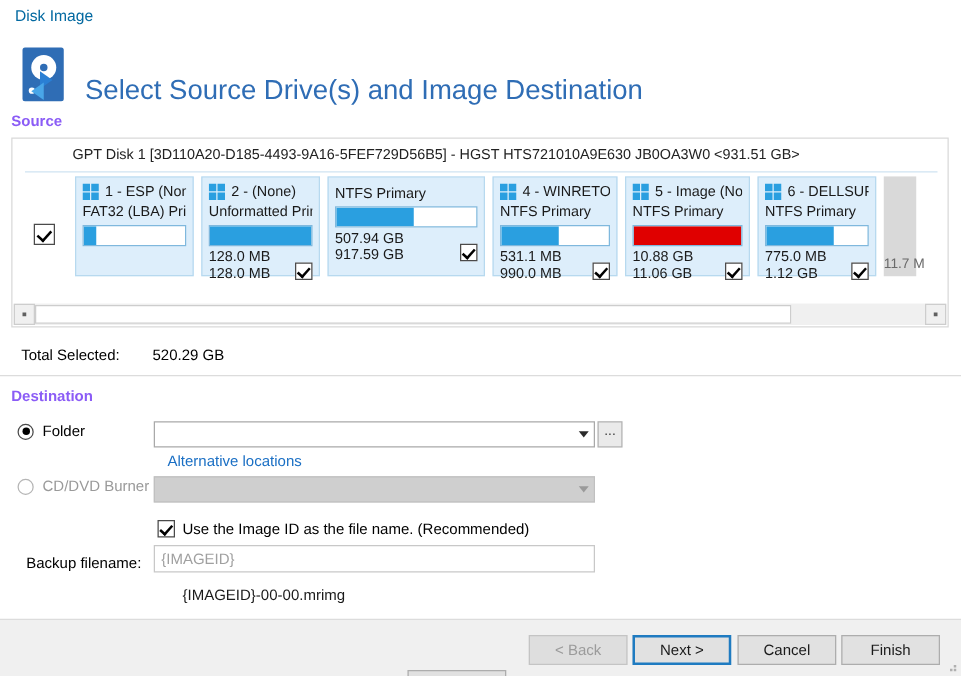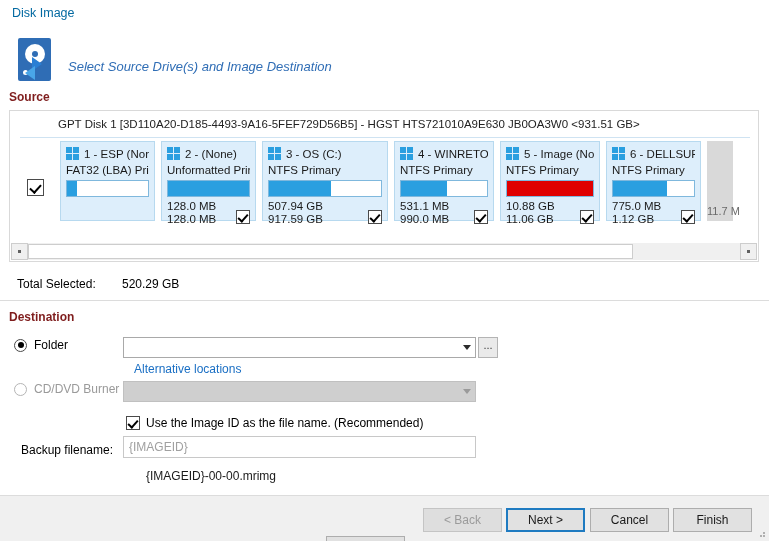--- a/index.html
+++ b/index.html
@@ -84,34 +84,33 @@
   }
   .hd-arrow2 {
     position: absolute;
     left: 11px; top: 29px;
     width: 0; height: 0;
     border-right: 10px solid #49a6e8;
     border-top: 7px solid transparent;
     border-bottom: 7px solid transparent;
   }
   .header-title {
-    font-size: 13px;
+    font-size: 22px;
     color: #2f6db5;
     margin-left: 14px;
     margin-top: 22px;
     white-space: nowrap;
-    font-style: italic;
   }
 
   
   .section-label {
     font-weight: bold;
     font-size: 12px;
     padding-left: 9px;
-    color: #7f1d1d;
+    color: #8b5cf6;
   }
   #source-label { position: absolute; left: 0; top: 90px; }
 
   
   .source-panel {
     position: absolute;
     left: 9px;
     top: 110px;
     width: 750px;
     height: 152px;
@@ -607,29 +606,20 @@
           </div>
           <div class="part-foot">
             <div class="part-sizes">
               <div>128.0 MB</div>
               <div>128.0 MB</div>
             </div>
             <div class="wincheck checked" style="margin-bottom: 1px;"></div>
           </div>
         </div>
         <div class="part-tile" style="width: 126px;">
-          <div class="part-head">
-            <div class="win-logo">
-              <span></span>
-              <span></span>
-              <span></span>
-              <span></span>
-            </div>
-            <div class="part-name">3 - OS (C:)</div>
-          </div>
           <div class="part-fs">NTFS Primary</div>
           <div class="part-bar">
             <div class="part-bar-fill" style="width: 55%;"></div>
           </div>
           <div class="part-foot">
             <div class="part-sizes">
               <div>507.94 GB</div>
               <div>917.59 GB</div>
             </div>
             <div class="wincheck checked" style="margin-bottom: 1px;"></div>

